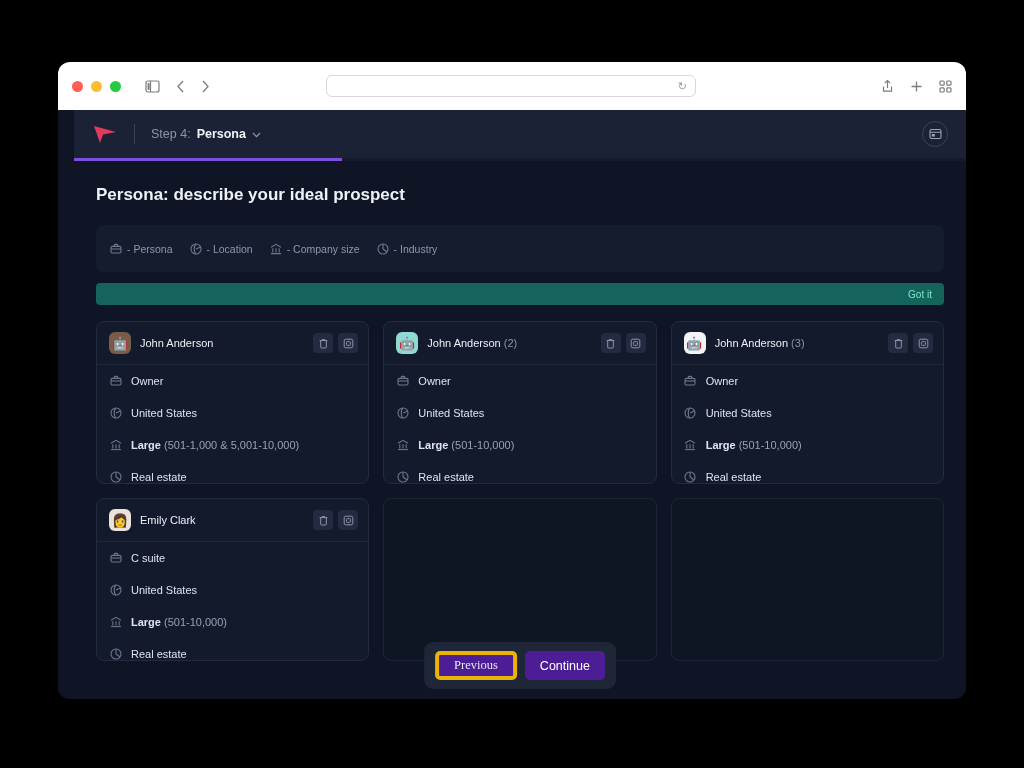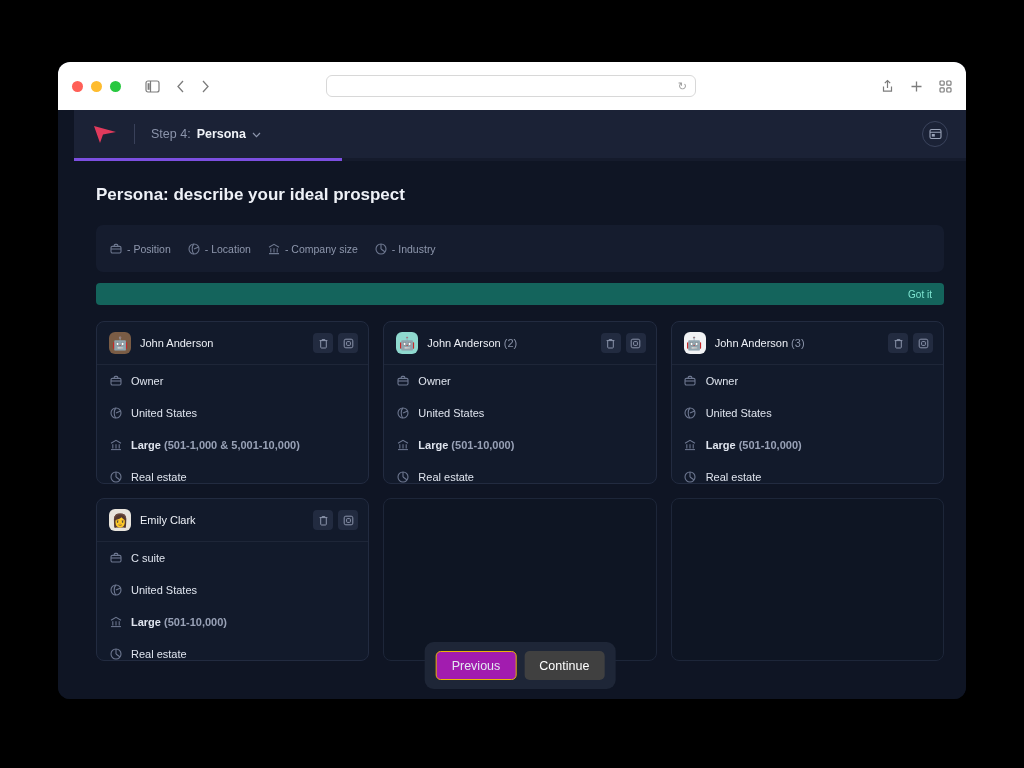--- a/index.html
+++ b/index.html
@@ -171,40 +171,40 @@
   .act {
     width: 20px; height: 20px; border-radius: 4px;
     background: #222b40; display: flex; align-items: center; justify-content: center;
     color: #8b94ab; cursor: pointer;
   }
 
   .card-body { padding: 10px 12px 0; display: flex; flex-direction: column; gap: 20px; }
   .attr { display: flex; align-items: center; gap: 9px; font-size: 11px; color: #dfe4ee; }
   .attr .ai { color: #6d7790; display: flex; width: 13px; justify-content: center; }
   .attr b { font-weight: 700; }
-  .attr .muted { color: #98a1b6; font-weight: 700; }
+  .attr .muted { color: #98a1b6; font-weight: 400; }
 
   
   .footer-bar {
     position: absolute;
     left: 50%; transform: translateX(-50%);
     bottom: 10px;
     background: #1e2637;
     border-radius: 9px;
     padding: 9px 11px;
     display: flex;
     gap: 8px;
   }
   .fbtn {
     height: 29px; border-radius: 5px; padding: 0 15px;
     font-size: 12.5px; border: none; cursor: pointer;
     font-family: "Liberation Sans", sans-serif;
   }
-  .fbtn-prev { background: #a21caf; color: #e3e8f1; border: 1px solid #eab308; }
-  .fbtn-cont { background: #404040; color: #fff; }
+  .fbtn-prev { background: #4c1d95; color: #e3e8f1; border: 4px solid #eab308; font-family: Liberation Serif, serif; }
+  .fbtn-cont { background: #4c1d95; color: #fff; }
 </style>
 </head>
 <body>
 
 <div class="browser-window">
 
   <div class="chrome">
     <div class="traffic">
       <span class="dot red"></span>
       <span class="dot yellow"></span>
@@ -299,21 +299,21 @@
       <div class="toolbar">
         <div class="legend" id="legend">
             <div class="legend-item">
               <span class="li">
                 <svg width="12" height="12" viewBox="0 0 12 12" fill="none" stroke="currentColor" stroke-width="1.1">
                   <rect x="1" y="3.4" width="10" height="6.6" rx="1.4"></rect>
                   <path d="M4.2 3.4 V2.4 A1 1 0 0 1 5.2 1.4 H6.8 A1 1 0 0 1 7.8 2.4 V3.4"></path>
                   <line x1="1" y1="6" x2="11" y2="6"></line>
                 </svg>
               </span>
-              <span>- Position</span>
+              <span>- Persona</span>
             </div>
             <div class="legend-item">
               <span class="li">
                 <svg width="12" height="12" viewBox="0 0 12 12" fill="none" stroke="currentColor" stroke-width="1.1">
                   <circle cx="6" cy="6" r="5"></circle>
                   <path d="M6 1 C3.6 3 3.6 9 6 11"></path>
                   <line x1="6" y1="6" x2="10.6" y2="4"></line>
                 </svg>
               </span>
               <span>- Location</span>

